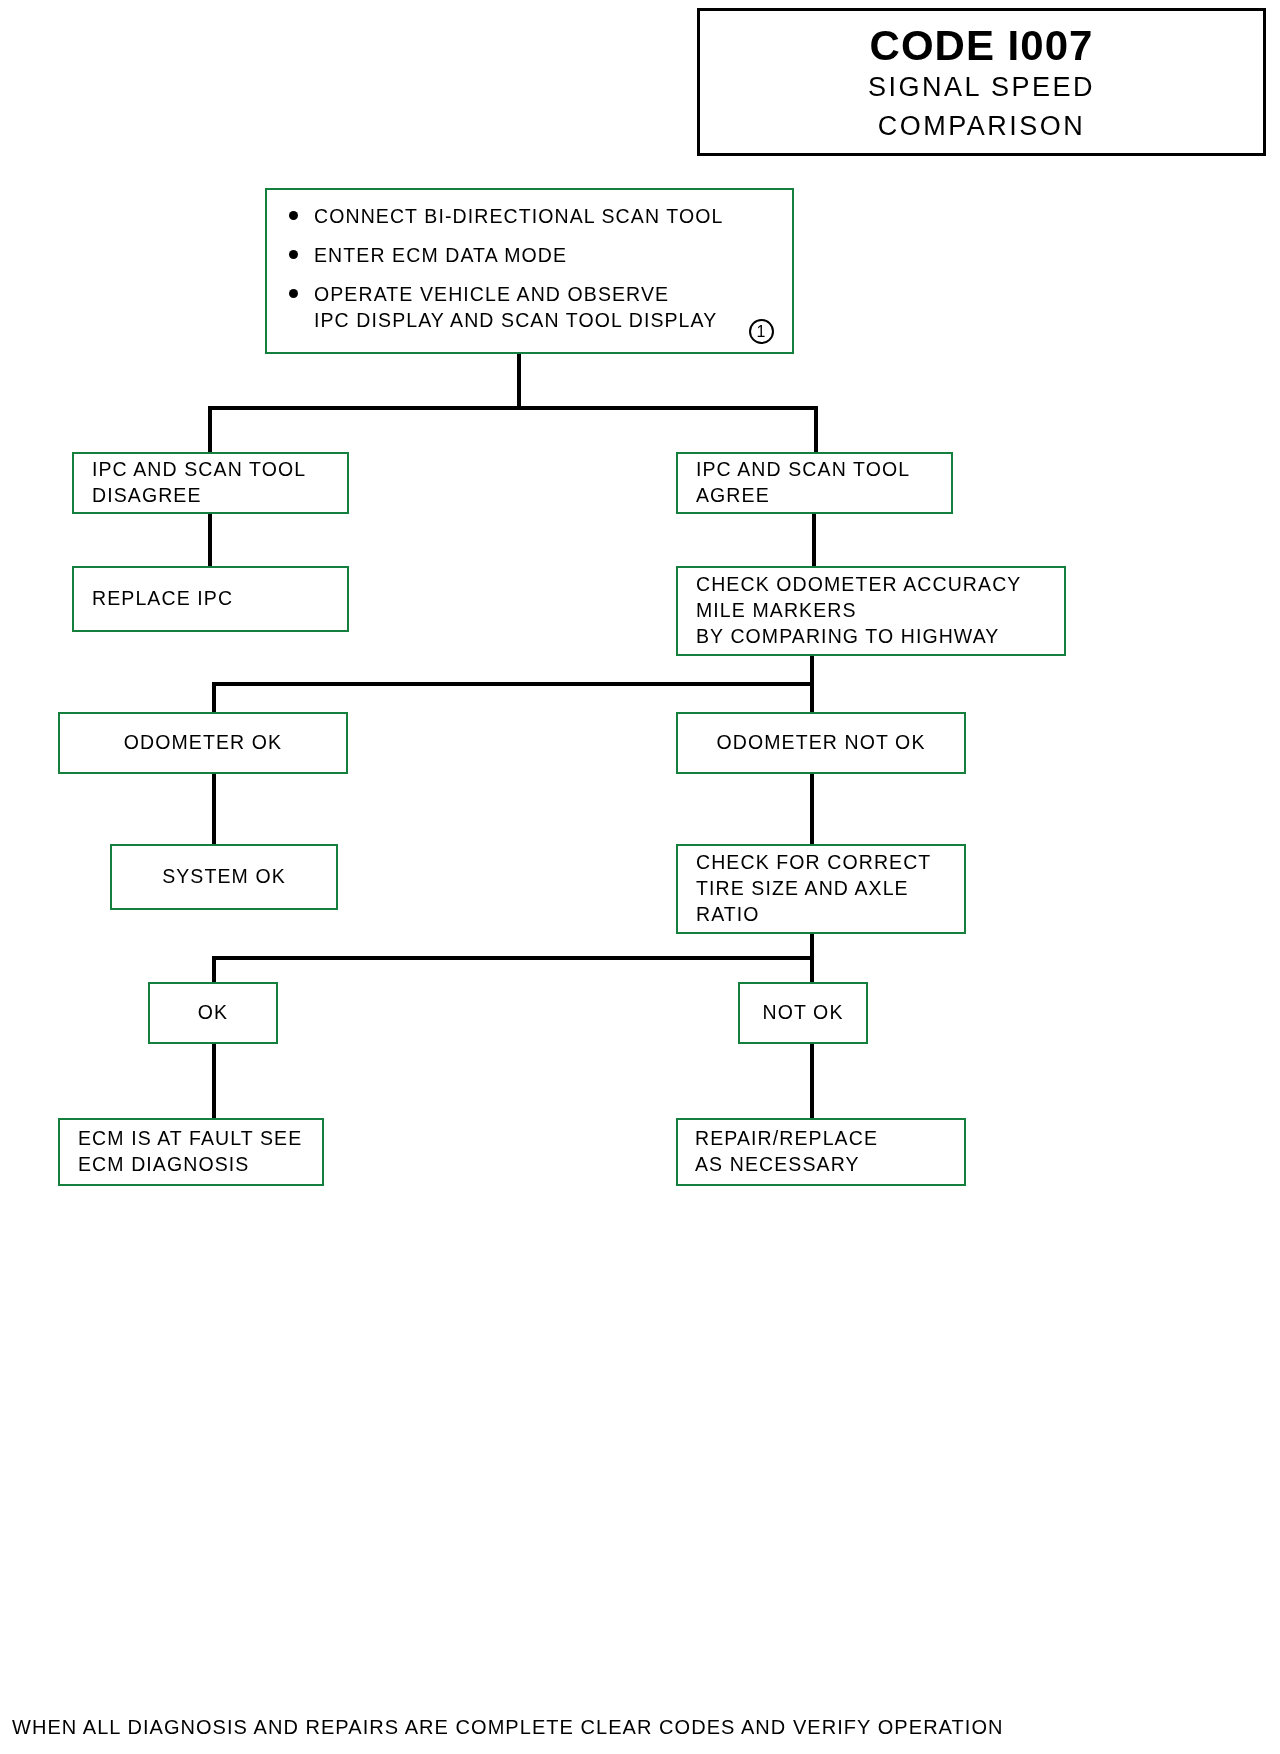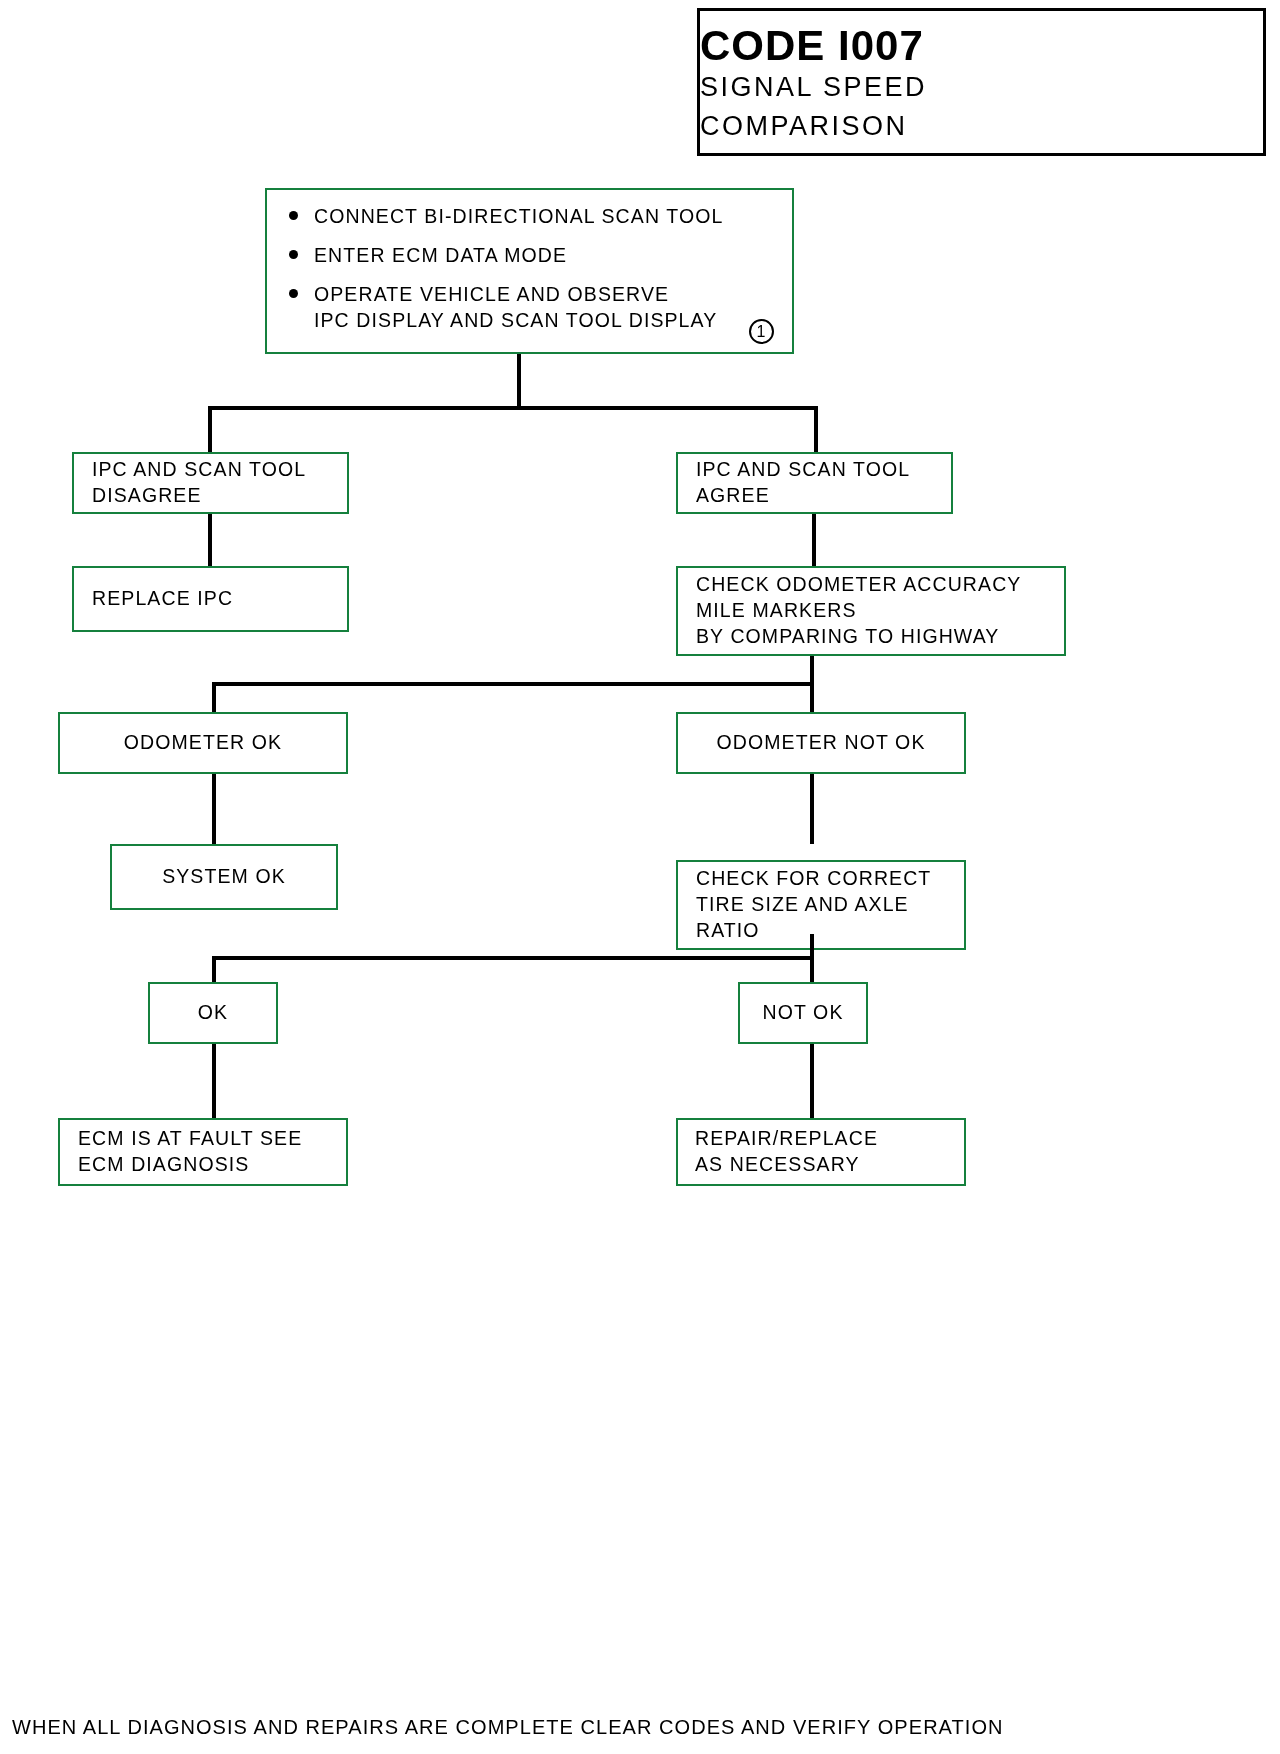--- a/index.html
+++ b/index.html
@@ -26,20 +26,21 @@
   .title-block {
     position: absolute;
     left: 697px;
     top: 8px;
     width: 569px;
     height: 148px;
     border: 3px solid #000;
     box-sizing: border-box;
     display: flex;
     flex-direction: column;
+    align-items: center;
     justify-content: flex-start;
     padding-top: 12px;
   }
   .title-code {
     font-size: 42px;
     font-weight: bold;
     letter-spacing: 1px;
     line-height: 1.08;
     white-space: nowrap;
   }
@@ -222,21 +223,21 @@
     <div class="line">ODOMETER NOT OK</div>
   </div>
 
   <div class="vline" style="left:212px; top:774px; height:70px;"></div>
   <div class="vline" style="left:810px; top:774px; height:70px;"></div>
 
   <div class="node center" style="left:110px; top:844px; width:228px; height:66px;">
     <div class="line">SYSTEM OK</div>
   </div>
 
-  <div class="node pad-left" style="left:676px; top:844px; width:290px; height:90px;margin-top:16px;">
+  <div class="node pad-left" style="left:676px; top:844px; width:290px; height:90px;">
     <div class="line">CHECK FOR CORRECT</div>
     <div class="line">TIRE SIZE AND AXLE</div>
     <div class="line">RATIO</div>
   </div>
 
   <div class="vline" style="left:810px; top:934px; height:24px;"></div>
   <div class="hline" style="left:214px; top:956px; width:600px;"></div>
   <div class="vline" style="left:212px; top:956px; height:28px;"></div>
   <div class="vline" style="left:810px; top:956px; height:28px;"></div>
 
@@ -244,21 +245,21 @@
     <div class="line">OK</div>
   </div>
 
   <div class="node center" style="left:738px; top:982px; width:130px; height:62px;">
     <div class="line">NOT OK</div>
   </div>
 
   <div class="vline" style="left:212px; top:1044px; height:76px;"></div>
   <div class="vline" style="left:810px; top:1044px; height:76px;"></div>
 
-  <div class="node pad-left" style="left:58px; top:1118px; width:290px; height:68px;">
+  <div class="node pad-left" style="left:58px; top:1118px; width:266px; height:68px;">
     <div class="line">ECM IS AT FAULT SEE</div>
     <div class="line">ECM DIAGNOSIS</div>
   </div>
 
   <div class="node pad-left" style="left:676px; top:1118px; width:290px; height:68px;padding-left:17px;">
     <div class="line">REPAIR/REPLACE</div>
     <div class="line">AS NECESSARY</div>
   </div>
 
   <div id="footer-note">WHEN ALL DIAGNOSIS AND REPAIRS ARE COMPLETE CLEAR CODES AND VERIFY OPERATION</div>

